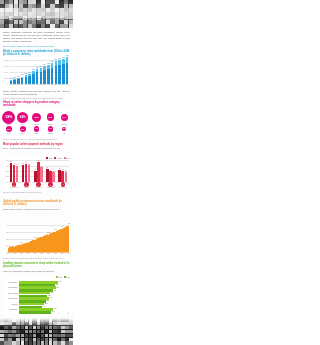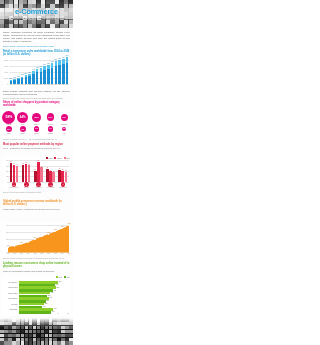--- a/index.html
+++ b/index.html
@@ -181,21 +181,20 @@
       <div class="cell" style="left: 36.75px; top: 24.25px; width: 4.0625px; height: 3.5px; background: rgb(20, 20, 20);"></div>
       <div class="cell" style="left: 41.3125px; top: 24.25px; width: 4.0625px; height: 3.5px; background: rgb(110, 110, 110);"></div>
       <div class="cell" style="left: 45.875px; top: 24.25px; width: 4.0625px; height: 3.5px; background: rgb(43, 43, 43);"></div>
       <div class="cell" style="left: 50.4375px; top: 24.25px; width: 4.0625px; height: 3.5px; background: rgb(232, 232, 232);"></div>
       <div class="cell" style="left: 55px; top: 24.25px; width: 4.0625px; height: 3.5px; background: rgb(79, 79, 79);"></div>
       <div class="cell" style="left: 59.5625px; top: 24.25px; width: 4.0625px; height: 3.5px; background: rgb(143, 143, 143);"></div>
       <div class="cell" style="left: 64.125px; top: 24.25px; width: 4.0625px; height: 3.5px; background: rgb(147, 147, 147);"></div>
       <div class="cell" style="left: 68.6875px; top: 24.25px; width: 4.0625px; height: 3.5px; background: rgb(213, 213, 213);"></div>
       <div class="hdr-overlay"></div>
       <div class="hdr-band"></div>
-      <div class="hdr-title">e-Commerce</div>
       <div class="hdr-sub">THE STATE OF ONLINE RETAIL WORLDWIDE</div>
     </div>
 
   <div class="sect" style="top:31px;">
     <div class="para">Online shopping continues its rapid expansion across every region. Consumers are buying more categories online than ever before, and mobile devices now drive the largest share of new growth in retail e-commerce.</div>
     <div class="srctiny" style="margin-top:1.5px;color:#1a9bd7;">Source: Retail e-commerce market review, all figures in USD.</div>
   </div>
 
   <div class="sect" style="top:50px;">
     <div class="h-blue">Retail e-commerce sales worldwide from 2014 to 2029 (in billion U.S. dollars)</div>

